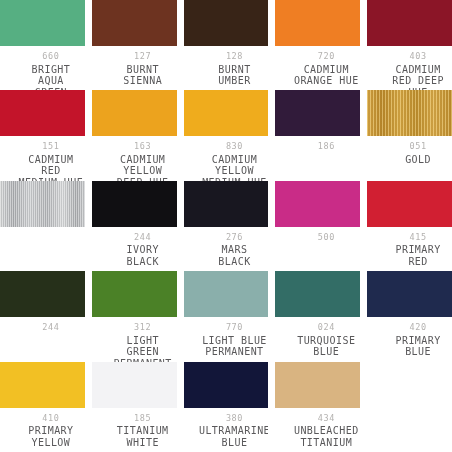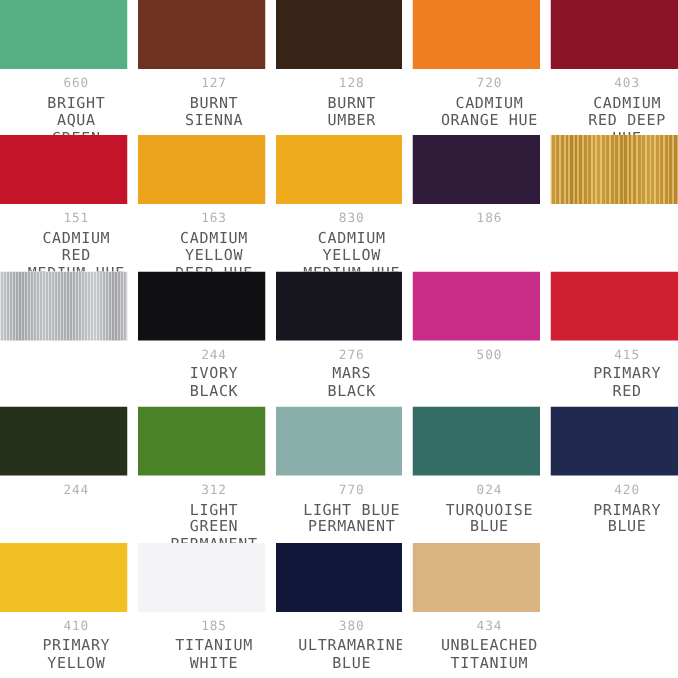--- a/index.html
+++ b/index.html
@@ -128,20 +128,24 @@
       </div>
     </div>
     <div class="cell">
       <div class="swatch" style="background: rgb(49, 27, 58); --hex: #311b3a;"></div>
       <div class="caption">
         <span class="code">186</span>
       </div>
     </div>
     <div class="cell">
       <div class="swatch" style="background: repeating-linear-gradient(90deg, rgba(255, 233, 170, 0.42) 0px, rgba(255, 233, 170, 0.42) 1px, rgba(110, 70, 10, 0.12) 1px, rgba(110, 70, 10, 0.12) 3px), linear-gradient(90deg, rgb(216, 168, 70) 0%, rgb(188, 139, 44) 18%, rgb(215, 169, 69) 38%, rgb(192, 145, 47) 58%, rgb(217, 171, 74) 78%, rgb(190, 142, 46) 100%); --hex: #c99535;"></div>
+      <div class="caption">
+        <span class="code">051</span>
+        <span class="name">GOLD</span>
+      </div>
     </div>
     <div class="cell">
       <div class="swatch" style="background: repeating-linear-gradient(90deg, rgba(255, 255, 255, 0.4) 0px, rgba(255, 255, 255, 0.4) 1px, rgba(0, 0, 0, 0.05) 1px, rgba(0, 0, 0, 0.05) 2px), linear-gradient(90deg, rgb(207, 209, 210) 0%, rgb(169, 171, 174) 16%, rgb(201, 203, 205) 34%, rgb(176, 178, 181) 55%, rgb(211, 213, 214) 74%, rgb(167, 169, 172) 90%, rgb(198, 200, 202) 100%); --hex: #b3b5b7;"></div>
     </div>
     <div class="cell">
       <div class="swatch" style="background: rgb(16, 15, 18); --hex: #100f12;"></div>
       <div class="caption">
         <span class="code">244</span>
         <span class="name">IVORY
 BLACK</span>

